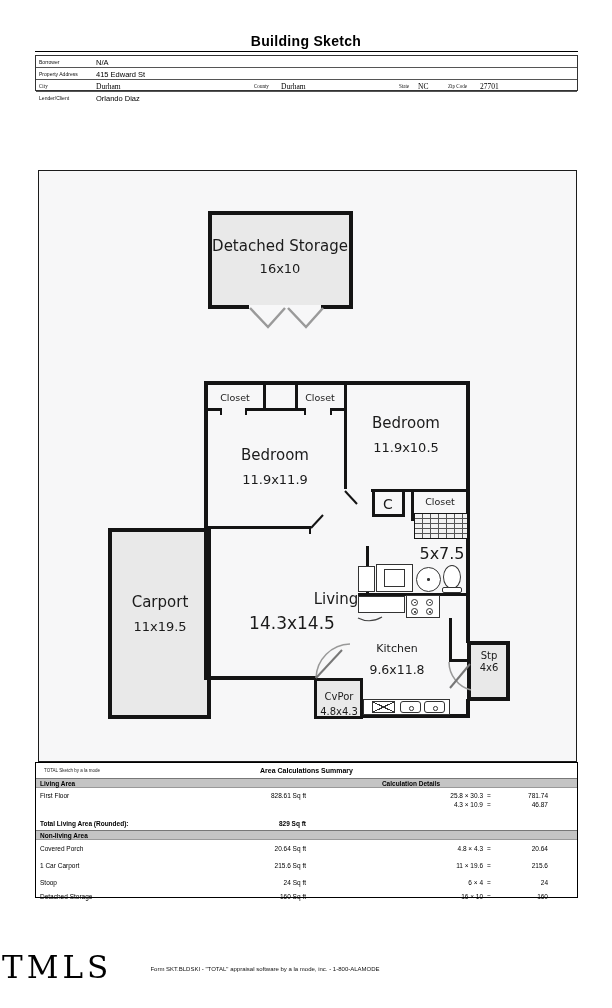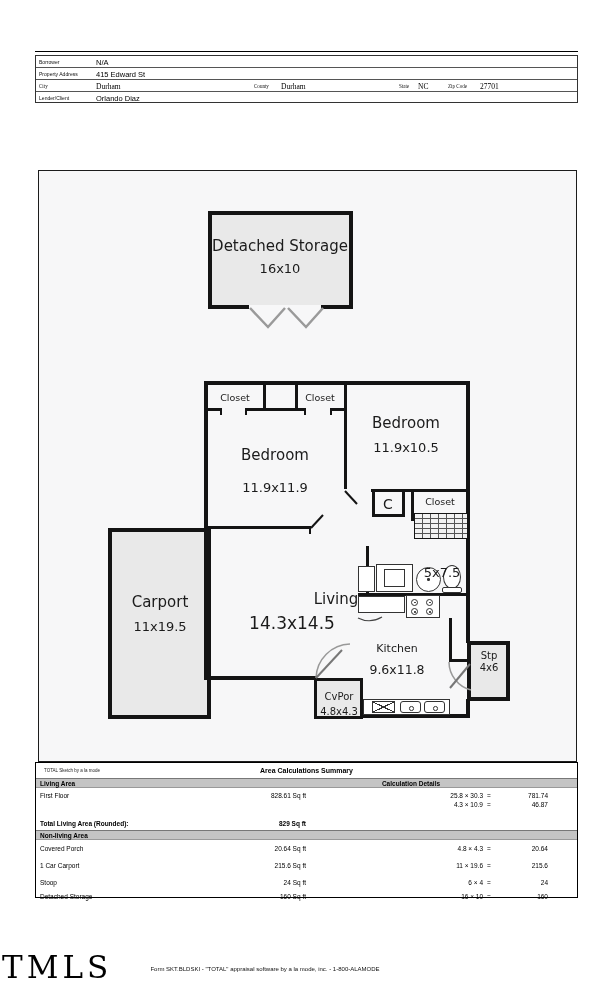--- a/index.html
+++ b/index.html
@@ -6,21 +6,21 @@
   html,body { background:#ffffff; }
   #page {
     position:relative; width:612px; height:1008px; background:#ffffff;
     font-family:"Liberation Sans", sans-serif; color:#000; overflow:hidden;
   }
   .abs { position:absolute; }
   
   #title { position:absolute; top:33px; left:0; width:612px; text-align:center;
            font-size:14px; font-weight:bold; letter-spacing:0.3px; }
   #title-rule { position:absolute; left:35px; top:51px; width:543px; height:1px; background:#000; }
-  #hdr-table { position:absolute; left:35px; top:55px; width:543px; height:48px; border:1px solid #333; }
+  #hdr-table { position:absolute; left:35px; top:55px; width:543px; height:36px; border:1px solid #333; }
   .hdr-row { position:absolute; left:0; width:100%; height:12px; border-bottom:1px solid #555; }
   .hdr-row:last-child { border-bottom:none; }
   .flabel { position:absolute; font-size:5.5px; color:#111; top:3px; transform:scaleX(.92); transform-origin:left; }
   .fvalue { position:absolute; font-size:7.5px; color:#000; top:2px; }
   
   #sketch { position:absolute; left:38px; top:170px; width:539px; height:592px;
             background:#f7f7f8; border:1.5px solid #1c1c1c; }
   .w { position:absolute; background:#141414; }
   .graybox { position:absolute; background:#e9e9e9; border:4px solid #141414; }
   .lbl { position:absolute; transform:translate(-50%,-50%); white-space:nowrap;
@@ -52,20 +52,21 @@
   
   #logo { position:absolute; left:2px; top:948px; font-family:"DejaVu Serif", serif;
           font-size:31px; letter-spacing:4px; color:#000; transform:scaleY(1.05); }
   #form-line { position:absolute; left:0; top:966px; width:530px; text-align:center; font-size:6px; color:#111; }
 </style>
 </head>
 <body>
 
 <div id="page">
 
+  <div id="title">Building Sketch</div>
   <div id="title-rule"></div>
 
   <div id="hdr-table">
     <div class="hdr-row" style="top:0;">
       <span class="flabel" style="left:3px;">Borrower</span>
       <span class="fvalue" style="left:60px;">N/A</span>
     </div>
     <div class="hdr-row" style="top:12px;">
       <span class="flabel" style="left:3px;">Property Address</span>
       <span class="fvalue" style="left:60px;">415 Edward St</span>
@@ -156,26 +157,26 @@
       <path d="M272,357 L284,344" fill="none" stroke="#141414" stroke-width="2"></path>
       <path d="M306,320 L318,333" fill="none" stroke="#141414" stroke-width="2"></path>
       <path d="M319,447 Q331,453 343,446" fill="none" stroke="#444" stroke-width="1.2"></path>
     </svg>
 
     <div class="lbl" style="left:241px; top:75px; font-size:15px;">Detached Storage</div>
     <div class="lbl" style="left:241px; top:97px; font-size:13px;">16x10</div>
     <div class="lbl" style="left:196px; top:226px; font-size:9.5px;">Closet</div>
     <div class="lbl" style="left:281px; top:226px; font-size:9.5px;">Closet</div>
     <div class="lbl" style="left:236px; top:284px; font-size:15px;">Bedroom</div>
-    <div class="lbl" style="left:236px; top:316px; font-size:13px;">11.9x11.9</div>
+    <div class="lbl" style="left:236px; top:308px; font-size:13px;">11.9x11.9</div>
     <div class="lbl" style="left:367px; top:252px; font-size:15px;">Bedroom</div>
     <div class="lbl" style="left:367px; top:276px; font-size:13px;">11.9x10.5</div>
     <div class="lbl" style="left:349px; top:333px; font-size:14px;">C</div>
     <div class="lbl" style="left:401px; top:330px; font-size:9.5px;">Closet</div>
-    <div class="lbl" style="left:403px; top:401px; font-size:13px;">5x7.5</div>
+    <div class="lbl" style="left:403px; top:382px; font-size:16px;">5x7.5</div>
     <div class="lbl" style="left:121px; top:431px; font-size:15px;">Carport</div>
     <div class="lbl" style="left:121px; top:455px; font-size:13px;">11x19.5</div>
     <div class="lbl" style="left:253px; top:428px; font-size:15px;margin-left:44px;">Living</div>
     <div class="lbl" style="left:253px; top:452px; font-size:17px;">14.3x14.5</div>
     <div class="lbl" style="left:358px; top:477px; font-size:11px;">Kitchen</div>
     <div class="lbl" style="left:358px; top:498px; font-size:12.5px;">9.6x11.8</div>
     <div class="lbl" style="left:450px; top:484px; font-size:10px;">Stp</div>
     <div class="lbl" style="left:450px; top:496px; font-size:10px;">4x6</div>
     <div class="lbl" style="left:300px; top:525px; font-size:10px;">CvPor</div>
     <div class="lbl" style="left:300px; top:540px; font-size:10px;">4.8x4.3</div>

